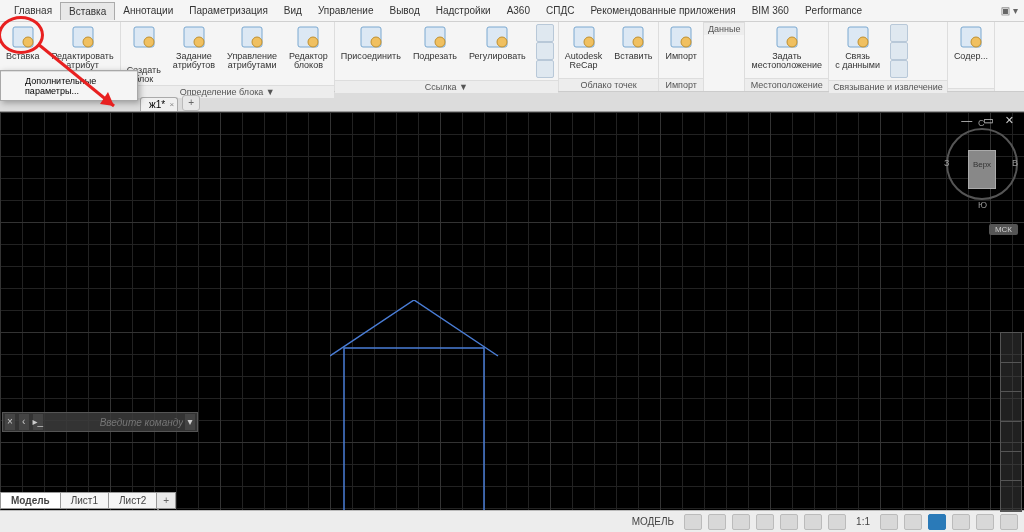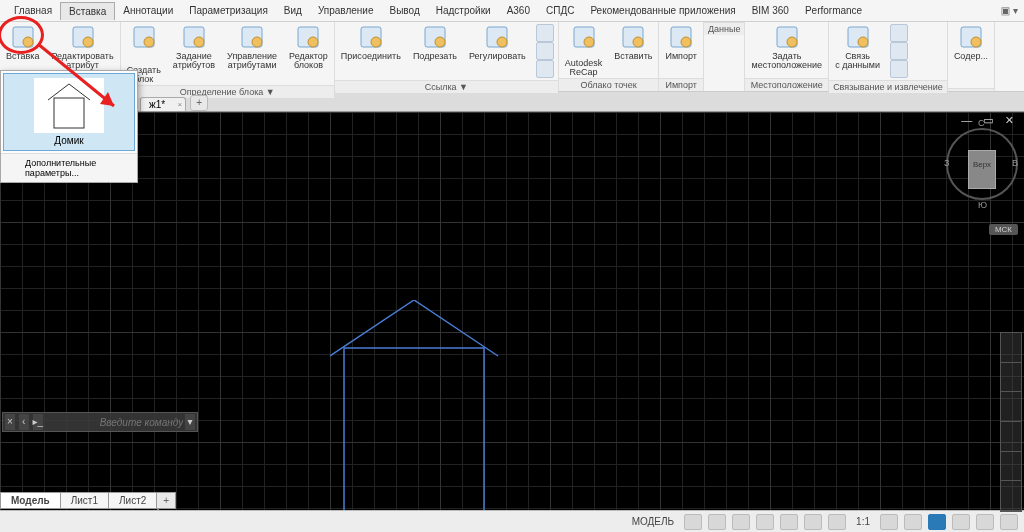--- a/index.html
+++ b/index.html
@@ -16,21 +16,21 @@
 .ribbon-group { display: flex; flex-direction: column; border-right: 1px solid #ddd; }
 .ribbon-btns { display: flex; flex: 1; }
 .ribbon-btn { display: flex; flex-direction: column; align-items: center; justify-content: flex-start; padding: 2px 6px 0; font-size: 9px; color: #333; text-align: center; cursor: pointer; }
 .ribbon-btn .ico { width: 26px; height: 26px; margin-bottom: 2px; display: flex; align-items: center; justify-content: center; }
 .ribbon-label { font-size: 9px; text-align: center; color: #555; padding: 1px 4px; background: #ededed; border-top: 1px solid #ddd; white-space: nowrap; }
 .ribbon-small-col { display: flex; flex-direction: column; justify-content: space-around; padding: 2px 4px; }
 .ribbon-small-btn { width: 18px; height: 18px; background: #dfe8f0; border: 1px solid #b8c8d8; border-radius: 2px; }
 
 
 .filetabs { height: 20px; background: #dcdcdc; display: flex; align-items: flex-end; padding-left: 140px; border-bottom: 1px solid #999; }
-.filetab { background: #f0f0f0; border: 1px solid #aaa; border-bottom: none; border-radius: 3px 3px 0 0; padding: 1px 20px 1px 8px; font-size: 10px; margin-right: 2px; position: relative; }
+.filetab { background: #f0f0f0; border: 1px solid #aaa; border-bottom: none; border-radius: 3px 3px 0 0; padding: 1px 12px 1px 8px; font-size: 10px; margin-right: 2px; position: relative; }
 .filetab .close-x { position: absolute; right: 3px; top: 2px; font-size: 8px; color: #888; }
 .addtab { width: 18px; height: 16px; background: #e8e8e8; border: 1px solid #bbb; border-radius: 3px; margin-left: 2px; font-size: 10px; text-align: center; line-height: 14px; color: #666; }
 
 
 .canvas-wrap { position: absolute; left: 0; top: 112px; right: 0; bottom: 22px; background: #000; }
 .grid { position: absolute; inset: 0; background-image:
   linear-gradient(#222 1px, transparent 1px),
   linear-gradient(90deg, #222 1px, transparent 1px);
   background-size: 22px 22px; }
 .grid-major { position: absolute; inset: 0; background-image:
@@ -219,21 +219,21 @@
     </div>
     <div class="ribbon-group">
       <div class="ribbon-btns">
         <div class="ribbon-btn">
           <div class="ico">
             <svg width="24" height="24">
               <rect x="2" y="2" width="20" height="20" rx="2" fill="#dce8f4" stroke="#7aa8d0"></rect>
               <circle cx="17" cy="17" r="5" fill="#f0c060" stroke="#c09030"></circle>
             </svg>
           </div>
-          <div style="white-space: pre-line; line-height: 1.05; margin-top: 7px;">Autodesk
+          <div style="white-space: pre-line; line-height: 1.05;">Autodesk
 ReCap</div>
         </div>
         <div class="ribbon-btn">
           <div class="ico">
             <svg width="24" height="24">
               <rect x="2" y="2" width="20" height="20" rx="2" fill="#dce8f4" stroke="#7aa8d0"></rect>
               <circle cx="17" cy="17" r="5" fill="#f0c060" stroke="#c09030"></circle>
             </svg>
           </div>
           <div style="white-space: pre-line; line-height: 1.05;">Вставить</div>
@@ -359,29 +359,20 @@
   <div class="cmdline">
     <div class="cbtn">×</div>
     <div class="cbtn">‹</div>
     <div class="cbtn">▸_</div>
     <input placeholder="Введите команду" style="">
     <div class="cbtn">▾</div>
   </div>
 </div>
 
 <div class="insert-dd" style="top:70px">
-  <div class="dd-item sel">
-    <div class="dd-thumb">
-      <svg width="50" height="48">
-          <polyline points="4,18 25,2 46,18" fill="none" stroke="#333" stroke-width="1"></polyline>
-          <rect x="10" y="16" width="30" height="30" fill="none" stroke="#333" stroke-width="1"></rect>
-        </svg>
-    </div>
-    <div>Домик</div>
-  </div>
   <div class="dd-foot">Дополнительные параметры...</div>
 </div>
 
 <div class="anno-circle"></div>
 <svg class="anno-arrow" width="100" height="100">
   <line x1="10" y1="6" x2="86" y2="68" stroke="#e82020" stroke-width="3"></line>
   <polygon points="86,68 72,66 80,54" fill="#e82020"></polygon>
 </svg>
 
 <div class="layout-tabs">

